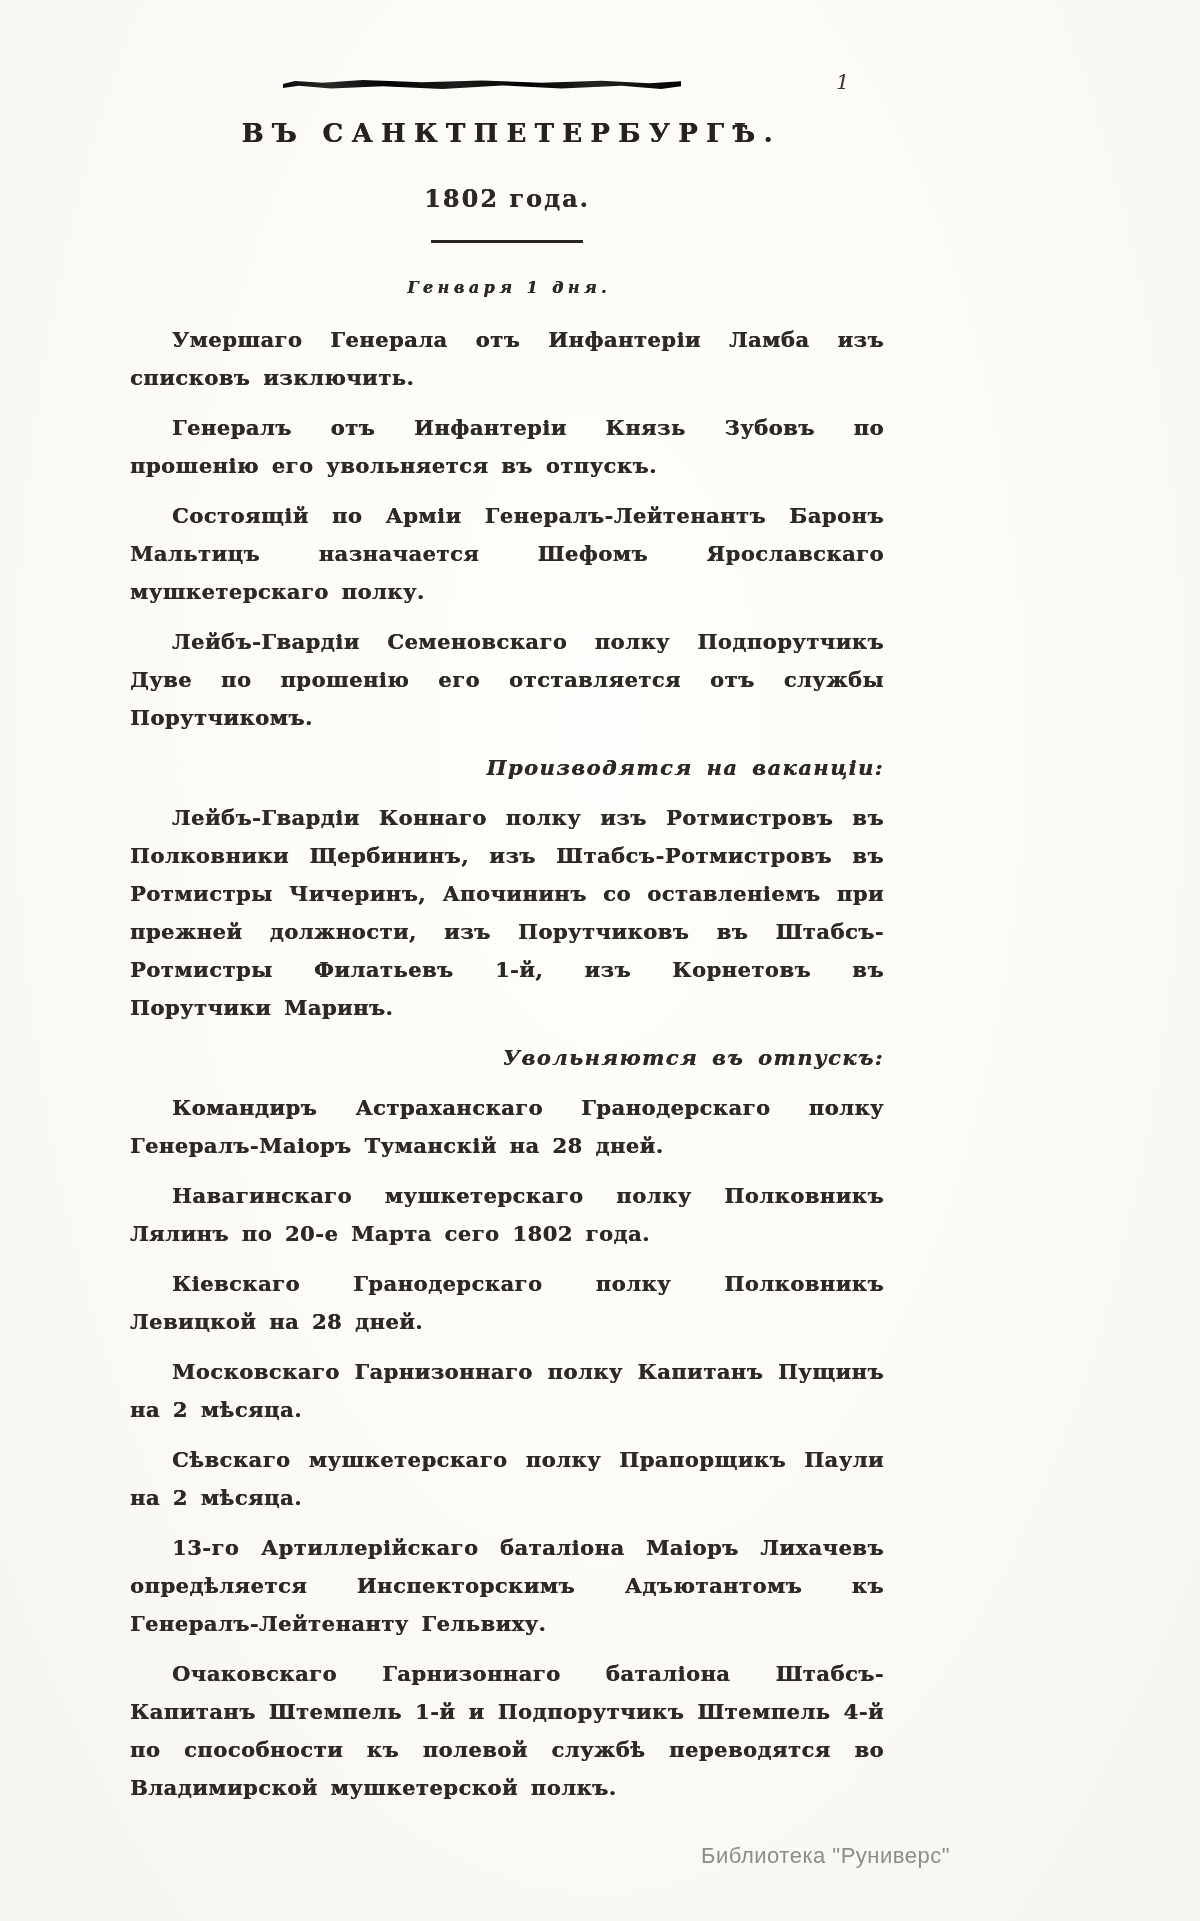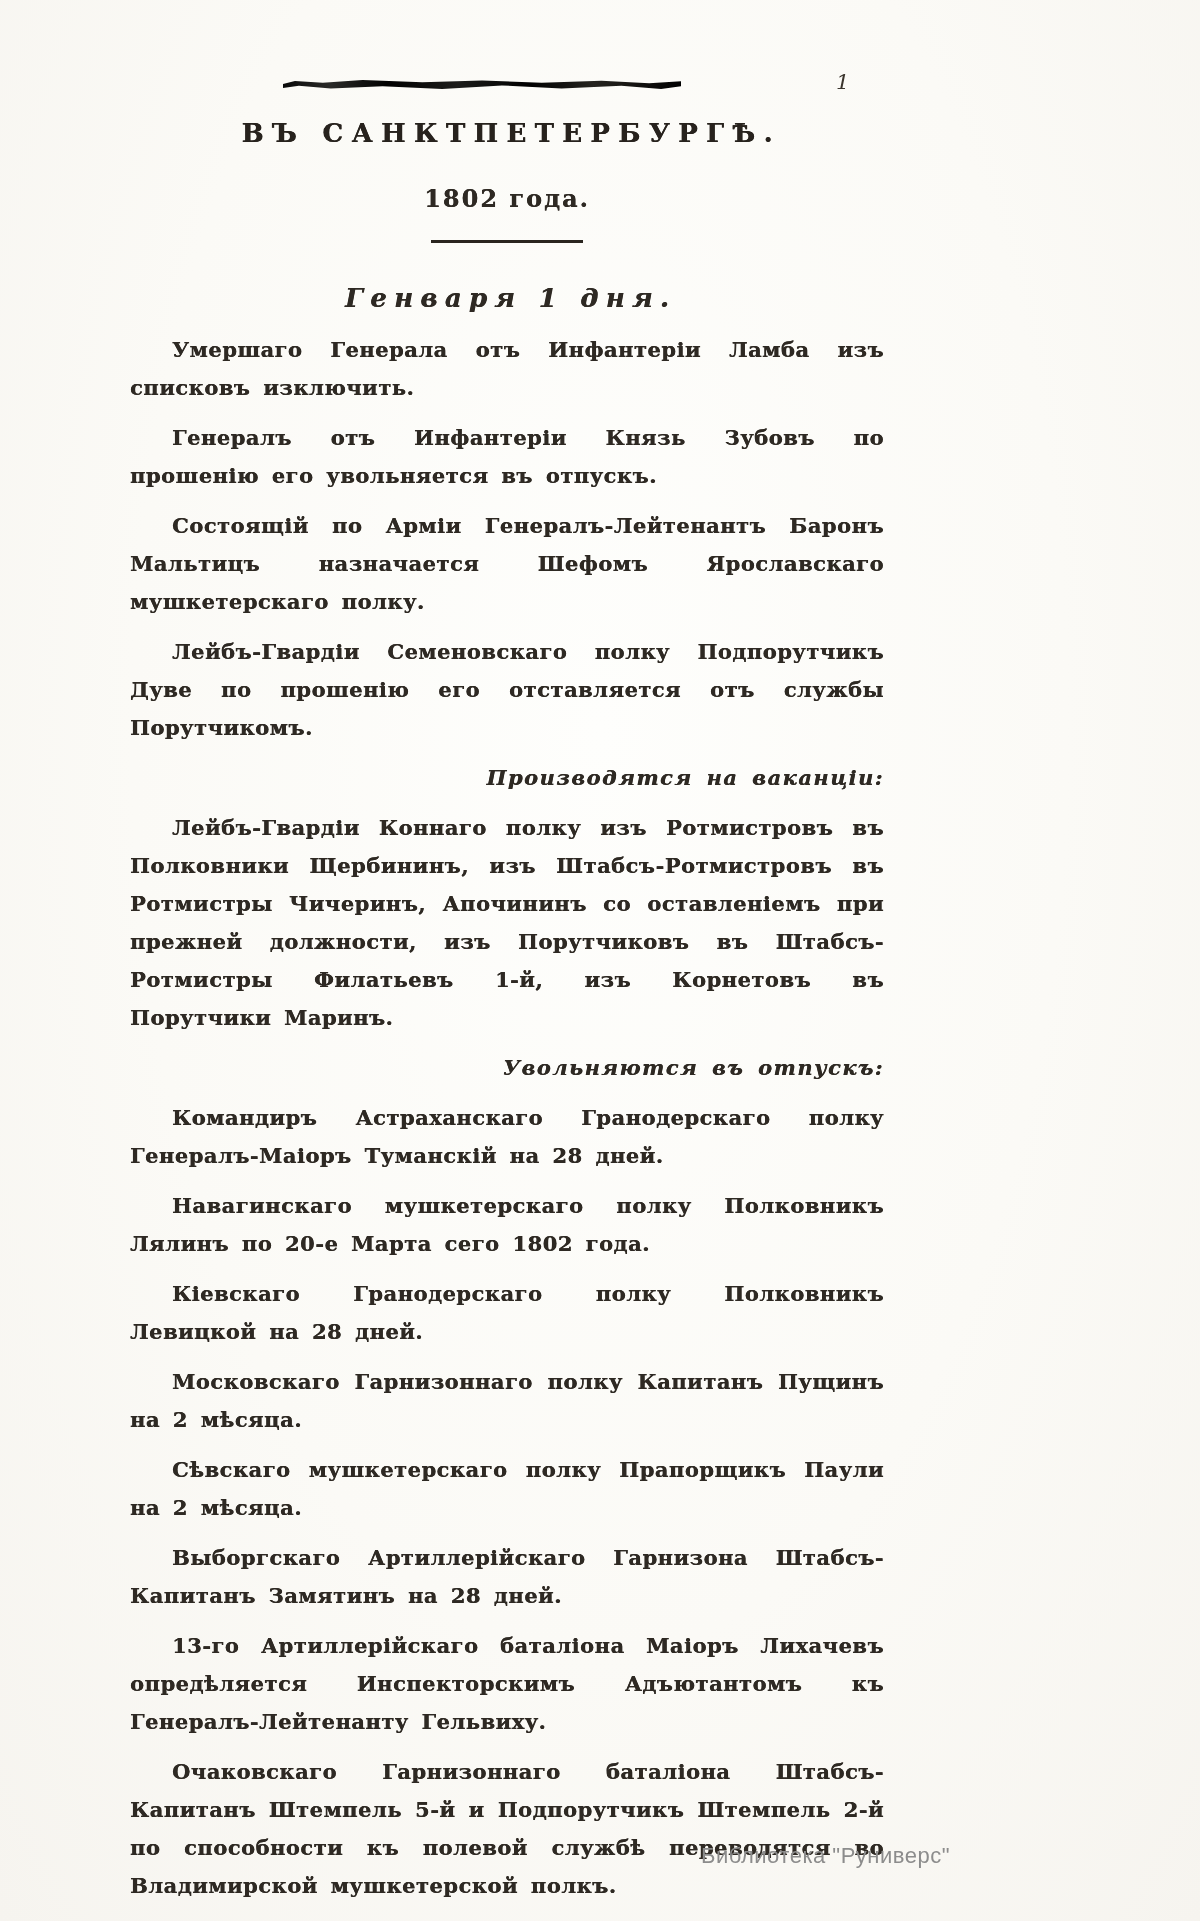--- a/index.html
+++ b/index.html
@@ -63,23 +63,23 @@
     line-height: 30px;
     text-shadow: 0.3px 0 0 currentColor;
   }
   .title-divider {
     margin: 26px auto 0;
     width: 152px;
     height: 3px;
     background: #2a251f;
   }
   .date-heading {
-    margin-top: 40px;
+    margin-top: 30px;
     text-align: center;
-    font-size: 26px;
+    font-size: 16px;
     font-style: italic;
     letter-spacing: 0.28em;
     text-indent: 0.28em;
     line-height: 30px;
     text-shadow: 0.3px 0 0 currentColor;
   }
   .body-text {
     margin-top: 18px;
     font-size: 21px;
     line-height: 38px;
@@ -142,23 +142,22 @@
         <p>Лейбъ-Гвардіи Коннаго полку изъ Ротмистровъ въ Полковники Щербининъ, изъ Штабсъ-Ротмистровъ въ Ротмистры Чичеринъ, Апочининъ со оставленіемъ при прежней должности, изъ Порутчиковъ въ Штабсъ-Ротмистры Филатьевъ 1-й, изъ Корнетовъ въ Порутчики Маринъ.</p>
       </section>
 
       <section>
         <p class="section-heading">Увольняются въ отпускъ:</p>
         <p>Командиръ Астраханскаго Гранодерскаго полку Генералъ-Маіоръ Туманскій на 28 дней.</p>
         <p>Навагинскаго мушкетерскаго полку Полковникъ Лялинъ по 20-е Марта сего 1802 года.</p>
         <p>Кіевскаго Гранодерскаго полку Полковникъ Левицкой на 28 дней.</p>
         <p>Московскаго Гарнизоннаго полку Капитанъ Пущинъ на 2 мѣсяца.</p>
         <p>Сѣвскаго мушкетерскаго полку Прапорщикъ Паули на 2 мѣсяца.</p>
-        <p>Выборгскаго Артиллерійскаго Гарнизона Штабсъ-Капитанъ Замятинъ на 28 дней.</p>
         <p>13-го Артиллерійскаго баталіона Маіоръ Лихачевъ опредѣляется Инспекторскимъ Адъютантомъ къ Генералъ-Лейтенанту Гельвиху.</p>
-        <p>Очаковскаго Гарнизоннаго баталіона Штабсъ-Капитанъ Штемпель 5-й и Подпорутчикъ Штемпель 2-й по способности къ полевой службѣ переводятся во Владимирской мушкетерской полкъ.</p>
+        <p>Очаковскаго Гарнизоннаго баталіона Штабсъ-Капитанъ Штемпель 1-й и Подпорутчикъ Штемпель 4-й по способности къ полевой службѣ переводятся во Владимирской мушкетерской полкъ.</p>
       </section>
 
     </div>
   </div>
 
   <div class="watermark">Библиотека "Руниверс"</div>
 
 </div>
 
 </body></html>

